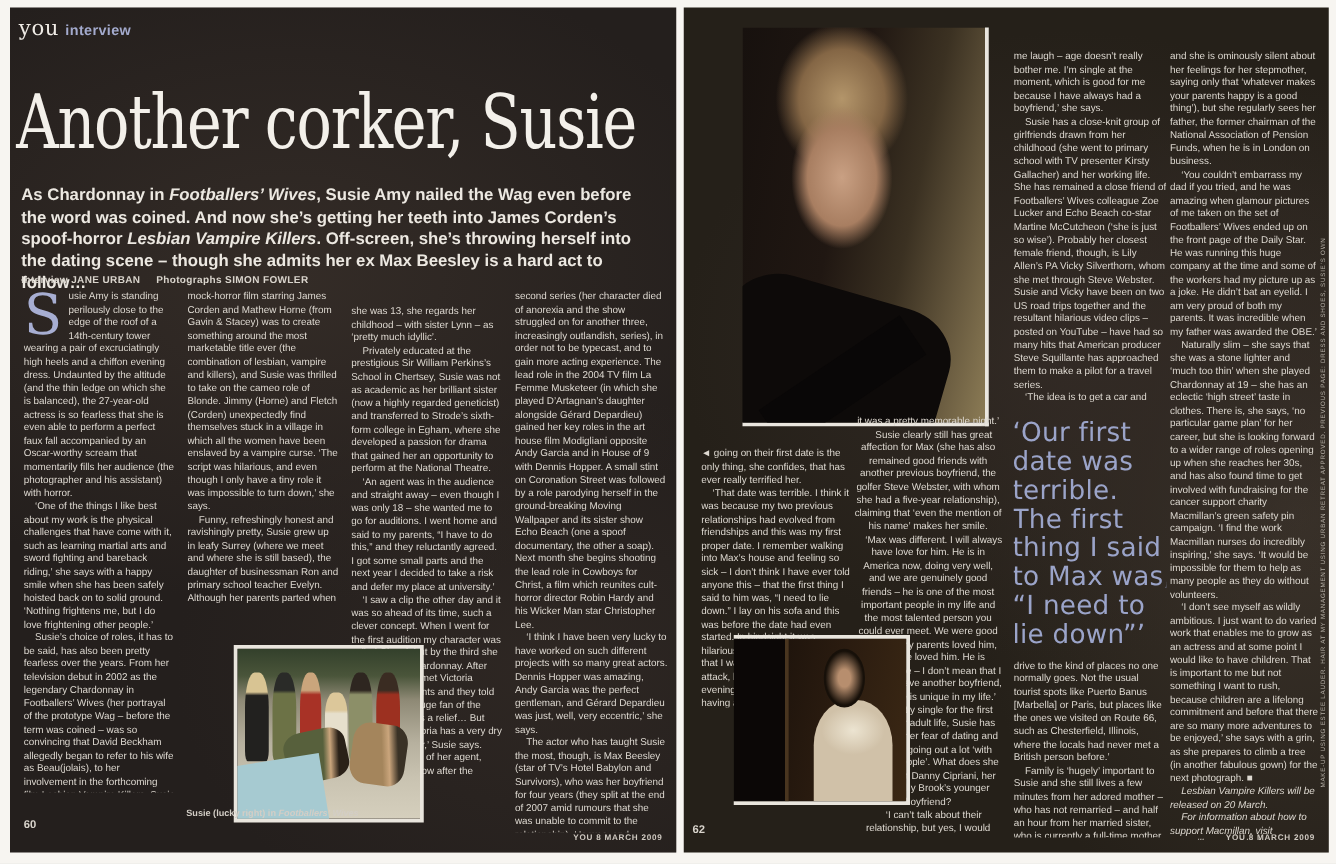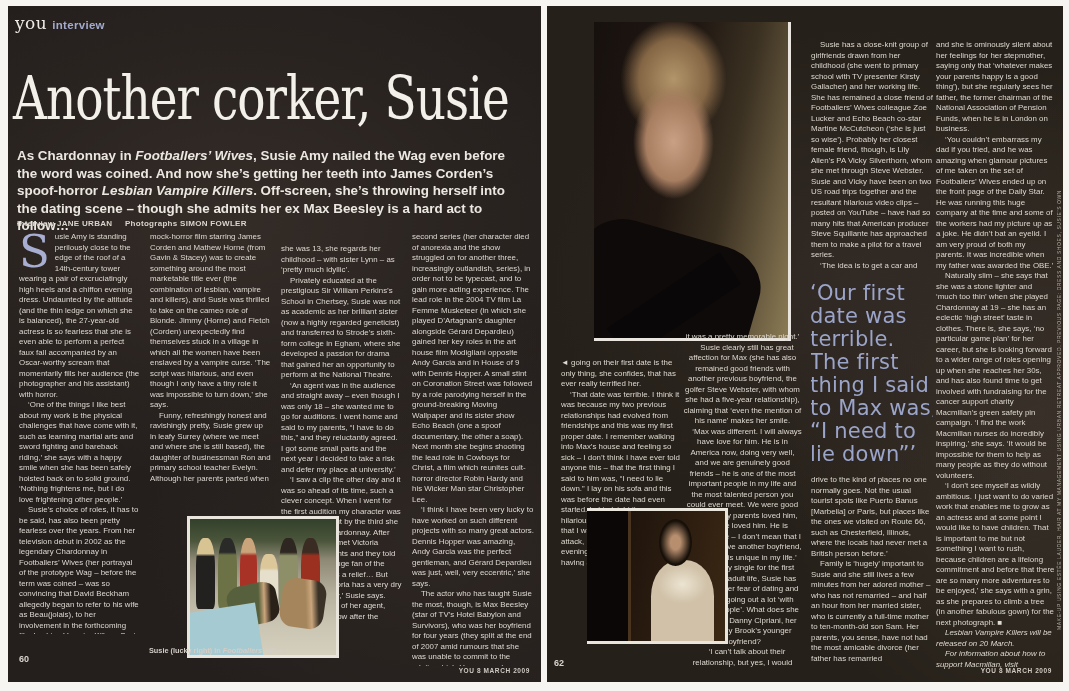--- a/index.html
+++ b/index.html
@@ -188,20 +188,21 @@
     <div class="col rB">
         <p class="para first">it was a pretty memorable night.’</p>
         <p class="para">Susie clearly still has great affection for Max (she has also remained good friends with another previous boyfriend, the golfer Steve Webster, with whom she had a five-year relationship), claiming that ‘even the mention of his name’ makes her smile.</p>
         <p class="para">‘Max was different. I will always have love for him. He is in America now, doing very well, and we are genuinely good friends – he is one of the most important people in my life and the most talented person you could ever meet. We were good together, my parents loved him, everyone loved him. He is irreplaceable – I don’t mean that I will never have another boyfriend, but that he is unique in my life.’</p>
         <p class="para">Currently single for the first time in her adult life, Susie has overcome her fear of dating and has been going out a lot ‘with different people’. What does she think about Danny Cipriani, her friend Kelly Brook’s younger boyfriend?</p>
         <p class="para">‘I can’t talk about their relationship, but yes, I would consider dating anyone that made</p>
       </div>
 
     <div class="col rC">
       <div>
+          <p class="para first">me laugh – age doesn’t really bother me. I’m single at the moment, which is good for me because I have always had a boyfriend,’ she says.</p>
           <p class="para">Susie has a close-knit group of girlfriends drawn from her childhood (she went to primary school with TV presenter Kirsty Gallacher) and her working life. She has remained a close friend of Footballers’ Wives colleague Zoe Lucker and Echo Beach co-star Martine McCutcheon (‘she is just so wise’). Probably her closest female friend, though, is Lily Allen’s PA Vicky Silverthorn, whom she met through Steve Webster. Susie and Vicky have been on two US road trips together and the resultant hilarious video clips – posted on YouTube – have had so many hits that American producer Steve Squillante has approached them to make a pilot for a travel series.</p>
           <p class="para">‘The idea is to get a car and</p>
         </div>
       <div class="pullquote">‘Our first date was terrible. The first thing I said to Max was, “I need to lie down”’</div>
       <div>
           <p class="para first">drive to the kind of places no one normally goes. Not the usual tourist spots like Puerto Banus [Marbella] or Paris, but places like the ones we visited on Route 66, such as Chesterfield, Illinois, where the locals had never met a British person before.’</p>
           <p class="para">Family is ‘hugely’ important to Susie and she still lives a few minutes from her adored mother – who has not remarried – and half an hour from her married sister, who is currently a full-time mother to ten-month-old son Sam. Her parents, you sense, have not had the most amicable divorce (her father has remarried</p>
         </div>
     </div>
 

